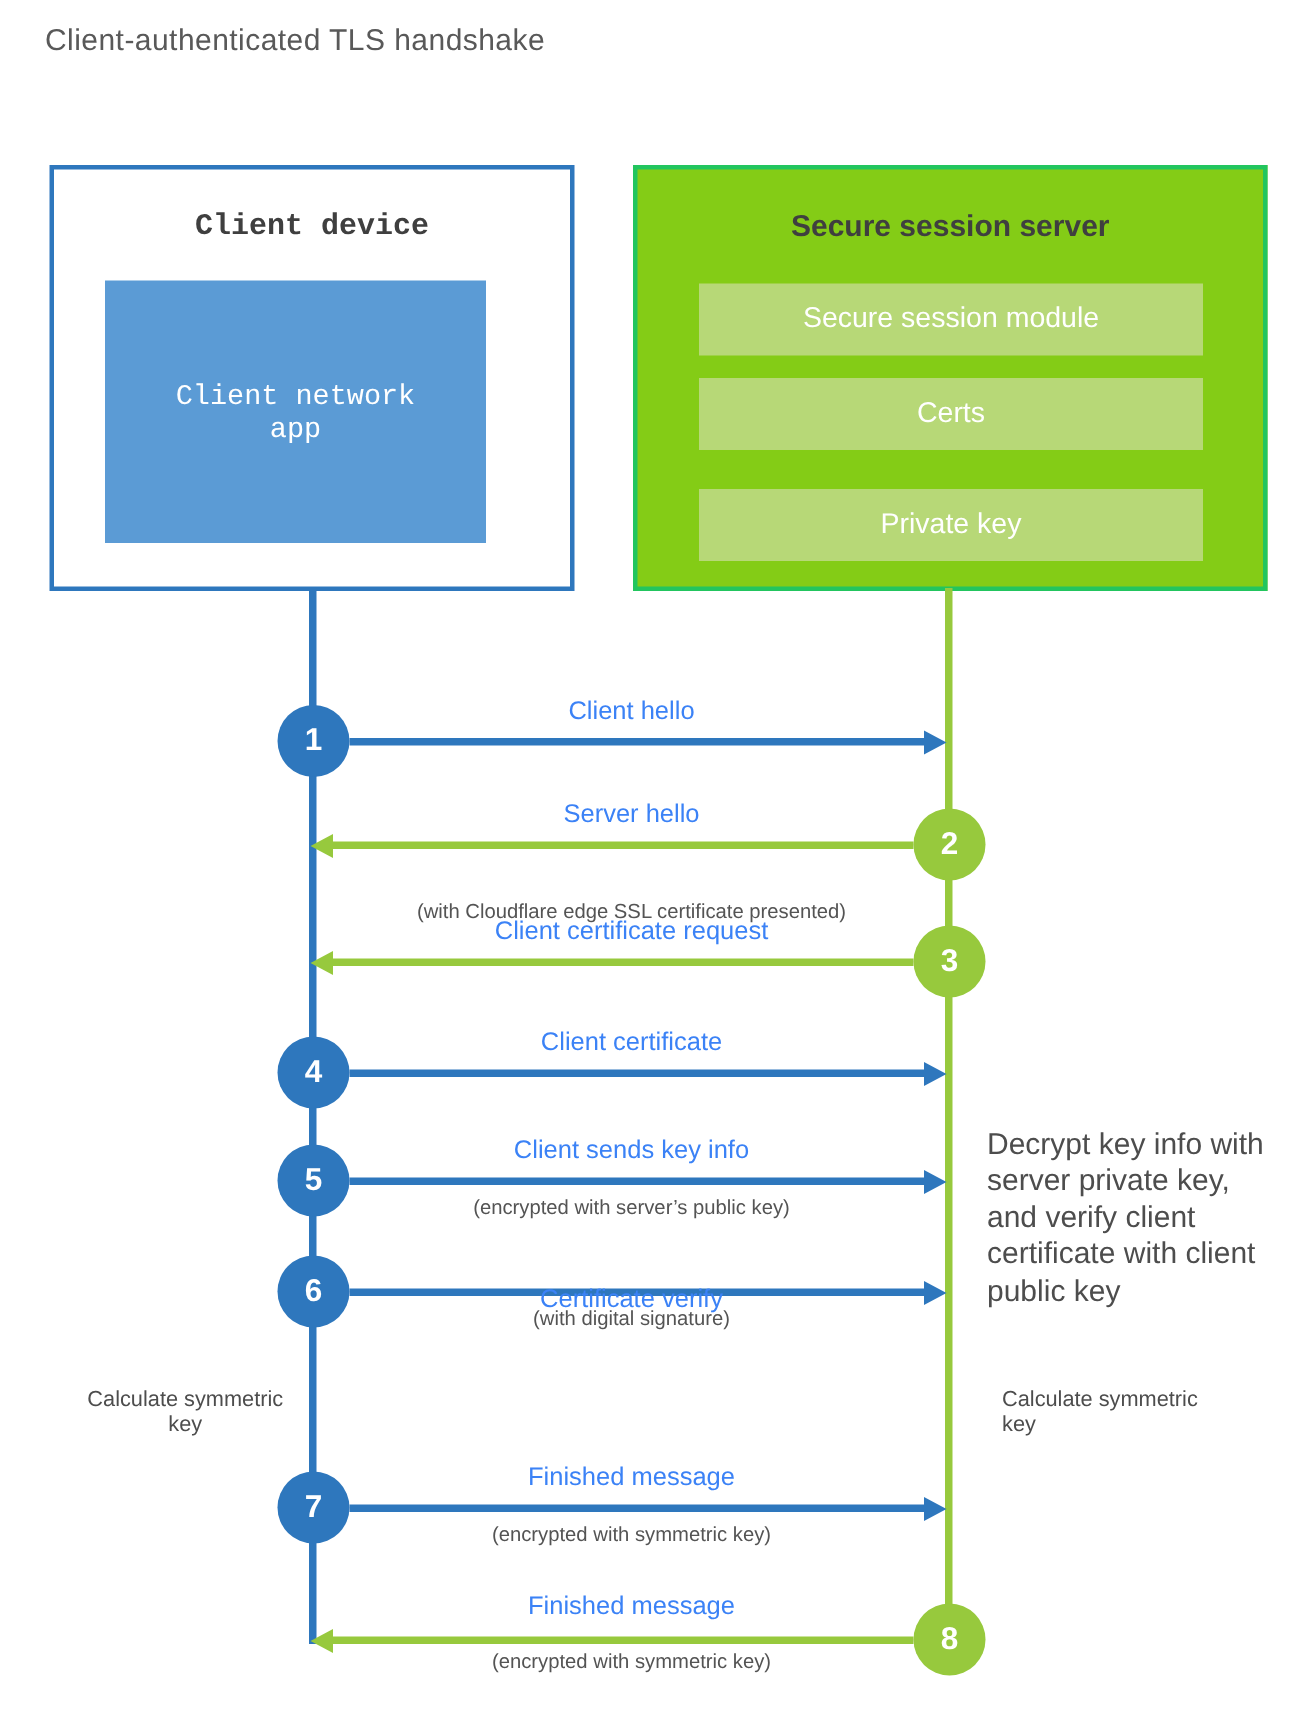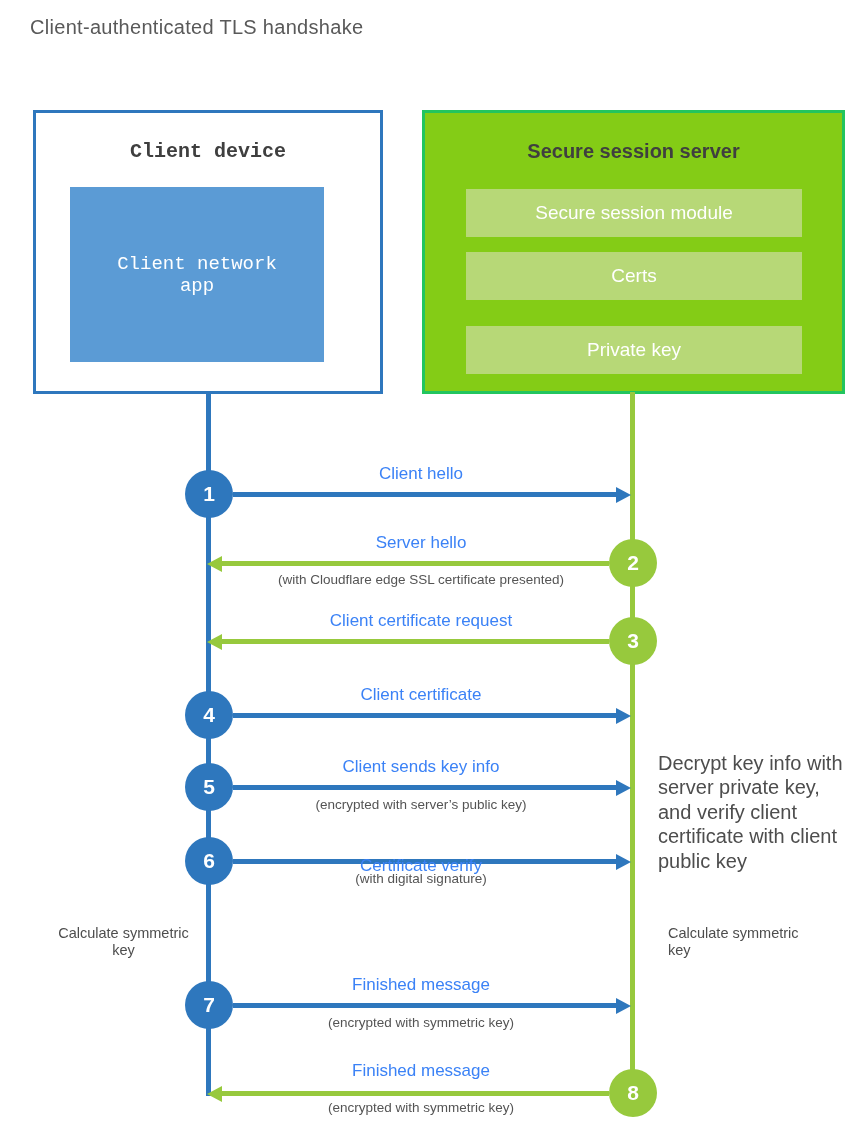--- a/index.html
+++ b/index.html
@@ -74,21 +74,21 @@
   .lbl {
     position:absolute; left:209px; width:424px; text-align:center;
     font-size:17px; color:#3b82f6; z-index:2;
   }
   .sub {
     position:absolute; left:209px; width:424px; text-align:center;
     font-size:13.5px; color:#545454; z-index:2;
   }
   .l1{top:464px}.l2{top:533px}.l3{top:611px}.l4{top:685px}
   .l5{top:757px}.l6{top:856px}.l7{top:975px}.l8{top:1061px}
-  .sb2{top:572px}.sb5{top:797px}.sb6{top:871px}.sb7{top:1015px}.sb8{top:1100px}
+  .sb2{top:600px}.sb5{top:797px}.sb6{top:871px}.sb7{top:1015px}.sb8{top:1100px}
 
   
   .note-right {
     position:absolute; left:658px; top:751px; width:190px;
     font-size:20px; color:#4d4d4d; line-height:1.22;
   }
   .calc-left {
     position:absolute; left:52px; top:925px; width:143px; text-align:center;
     font-size:14.5px; color:#4d4d4d; line-height:1.2;
   }

